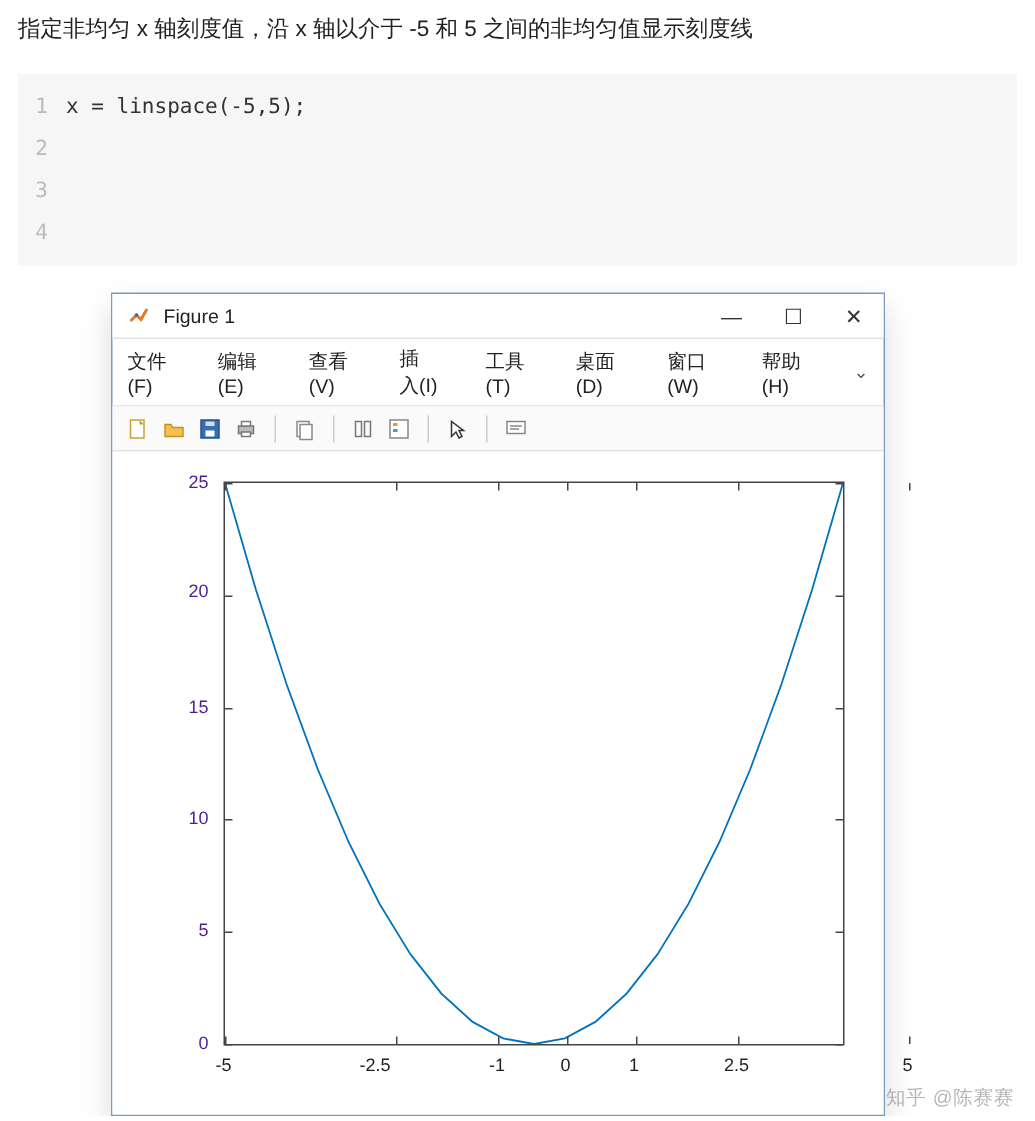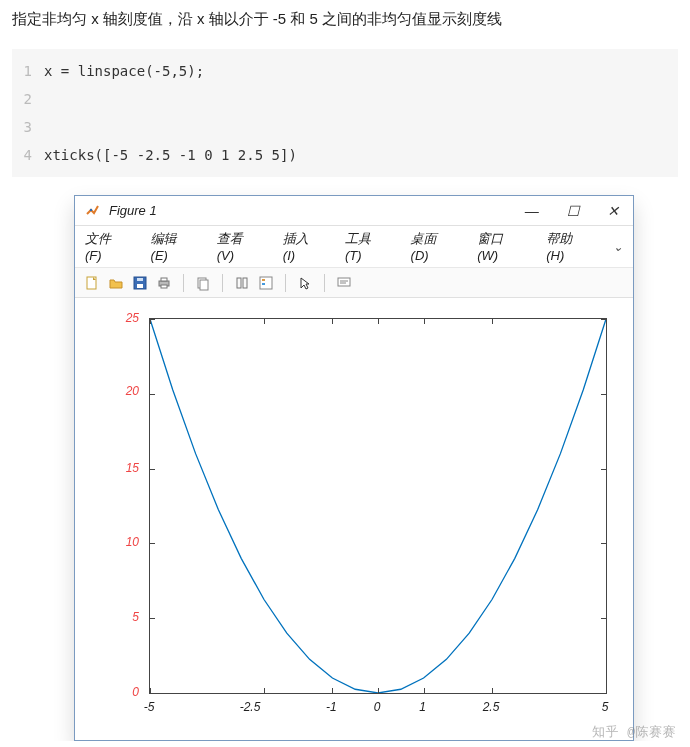--- a/index.html
+++ b/index.html
@@ -21,25 +21,24 @@
     padding: 8px 10px;
     font-family: Consolas, monospace;
     font-size: 14px;
     line-height: 2.0;
     color: #333;
   }
   .code-line { display: flex; }
   .lineno { color: #bbb; width: 22px; text-align: right; padding-right: 12px; user-select:none;}
   .figwin {
     margin: 12px 0 0 74px;
-    width: 560px;
+    width: 516px;
     border: 1px solid #7a9ac0;
     background: #fff;
     box-shadow: 0 10px 20px rgba(0,0,0,0.15);
-    font-style: italic;
   }
   .titlebar {
     display: flex;
     align-items: center;
     height: 30px;
     padding: 0 10px;
     border-bottom: 1px solid #e0e0e0;
     background: #fff;
   }
   .titlebar .appicon {
@@ -85,21 +84,21 @@
   .y-ticks {
     position: absolute;
     left: 0; top: 0;
     width: 48px;
     height: 100%;
   }
   .y-tick-label {
     position: absolute;
     right: 6px;
     font-size: 12px;
-    color: #ef4444;
+    color: #4c1d95;
     transform: translateY(-50%);
   }
   .plot-box {
     position: absolute;
     left: 52px; top: 2px;
     right: 4px; bottom: 24px;
     border: 1px solid #444;
     background: #fff;
   }
   .y-tick-mark {
@@ -129,42 +128,40 @@
     position: absolute;
     left:0;top:0;width:100%;height:100%;
   }
   .watermark {
     position: fixed;
     right: 14px;
     bottom: 6px;
     font-size: 13px;
     color: rgba(120,120,120,0.55);
     letter-spacing: 0.5px;
-    font-family: Liberation Mono, monospace;
   }
 </style>
 </head>
 <body>
 
 <div class="desc">指定非均匀 x 轴刻度值，沿 x 轴以介于 -5 和 5 之间的非均匀值显示刻度线</div>
 
 <div class="code-block">
   <div class="code-line">
       <span class="lineno">1</span>
       <span>x = linspace(-5,5);</span>
     </div>
   <div class="code-line">
       <span class="lineno">2</span>
     </div>
   <div class="code-line">
       <span class="lineno">3</span>
     </div>
   <div class="code-line">
       <span class="lineno">4</span>
-      <span>xticks([-5 -2.5 -1 0 1 2.5 5])</span>
     </div>
 </div>
 
 <div class="figwin">
   <div class="titlebar">
     <span class="appicon">
       <svg width="16" height="16" viewBox="0 0 16 16">
           <path d="M2 11 L6 7 L9 10 L13 3" stroke="#e07b2a" stroke-width="2" fill="none"></path>
           <circle cx="6" cy="7" r="1.2" fill="#2e6db4"></circle>
         </svg>

